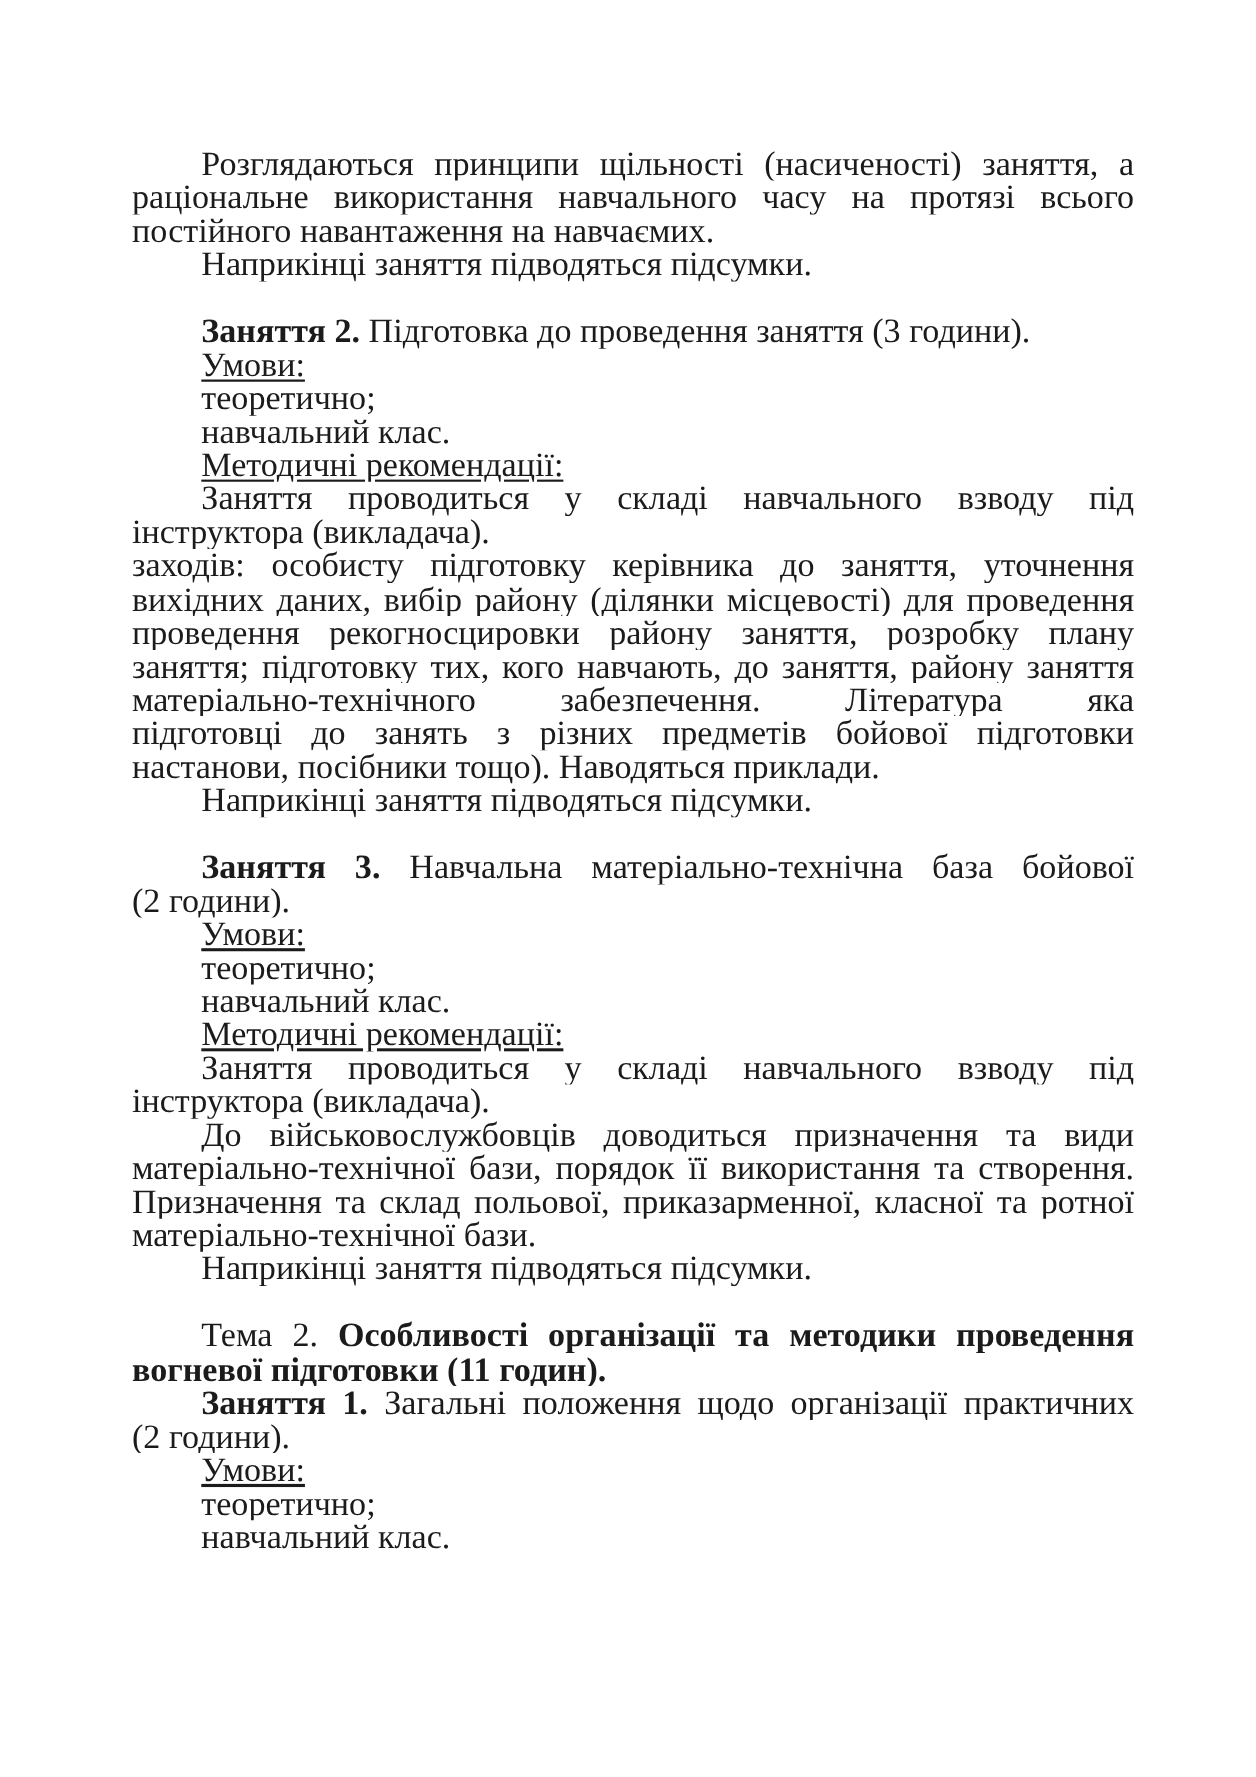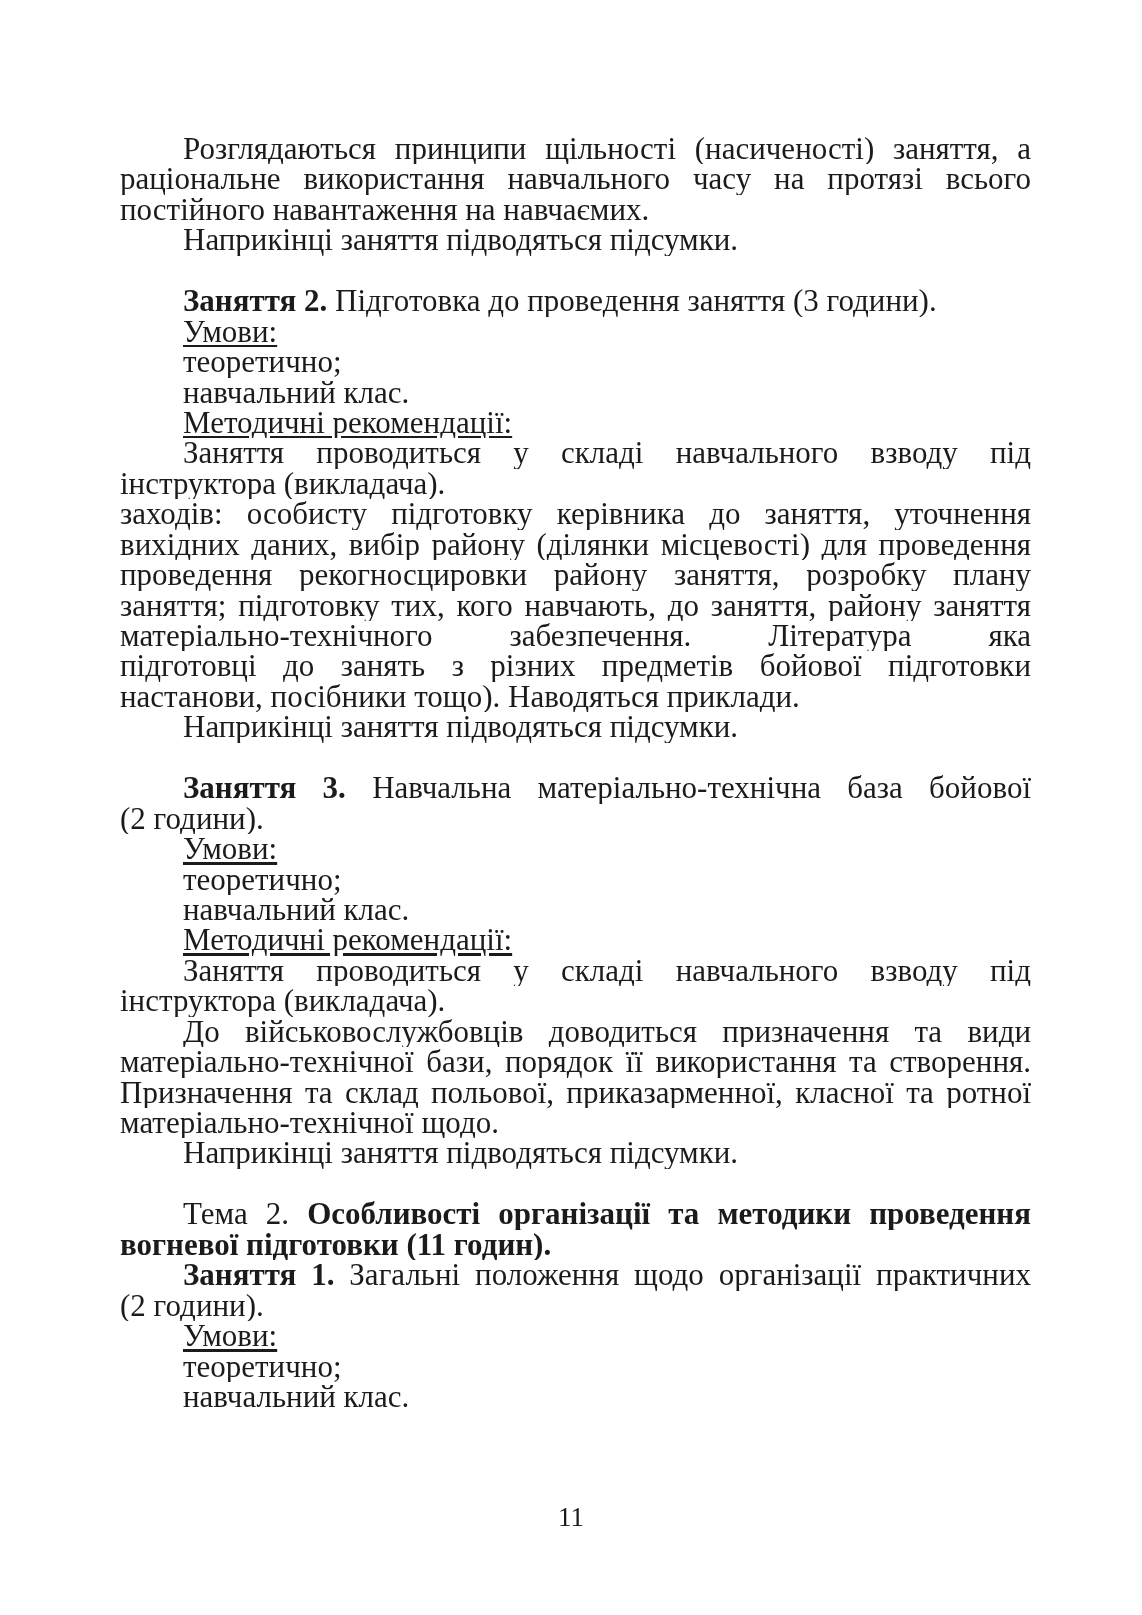--- a/index.html
+++ b/index.html
@@ -79,25 +79,24 @@
       <div class="line"><span class="seg">(2 години).</span></div>
       <div class="line indent"><span class="seg u">Умови:</span></div>
       <div class="line indent"><span class="seg">теоретично;</span></div>
       <div class="line indent"><span class="seg">навчальний клас.</span></div>
       <div class="line indent"><span class="seg u">Методичні рекомендації:</span></div>
       <div class="line indent just"><span class="seg">Заняття проводиться у складі навчального взводу під керівництвом</span></div>
       <div class="line"><span class="seg">інструктора (викладача).</span></div>
       <div class="line indent just"><span class="seg">До військовослужбовців доводиться призначення та види навчальної</span></div>
       <div class="line just"><span class="seg">матеріально-технічної бази, порядок її використання та створення.</span></div>
       <div class="line just"><span class="seg">Призначення та склад польової, приказарменної, класної та ротної навчальної</span></div>
-      <div class="line"><span class="seg">матеріально-технічної щодо.</span></div>
+      <div class="line"><span class="seg">матеріально-технічної бази.</span></div>
       <div class="line indent"><span class="seg">Наприкінці заняття підводяться підсумки.</span></div>
       <div class="line blank"></div>
       <div class="line indent just"><span class="seg">Тема 2. </span><span class="seg b">Особливості організації та методики проведення занять з</span></div>
       <div class="line"><span class="seg b">вогневої підготовки (11 годин).</span></div>
       <div class="line indent just"><span class="seg b">Заняття 1.</span><span class="seg"> Загальні положення щодо організації практичних стрільб</span></div>
       <div class="line"><span class="seg">(2 години).</span></div>
       <div class="line indent"><span class="seg u">Умови:</span></div>
       <div class="line indent"><span class="seg">теоретично;</span></div>
       <div class="line indent"><span class="seg">навчальний клас.</span></div>
     </div>
-  <div class="page-number">11</div>
 </div>
 
 </body></html>

